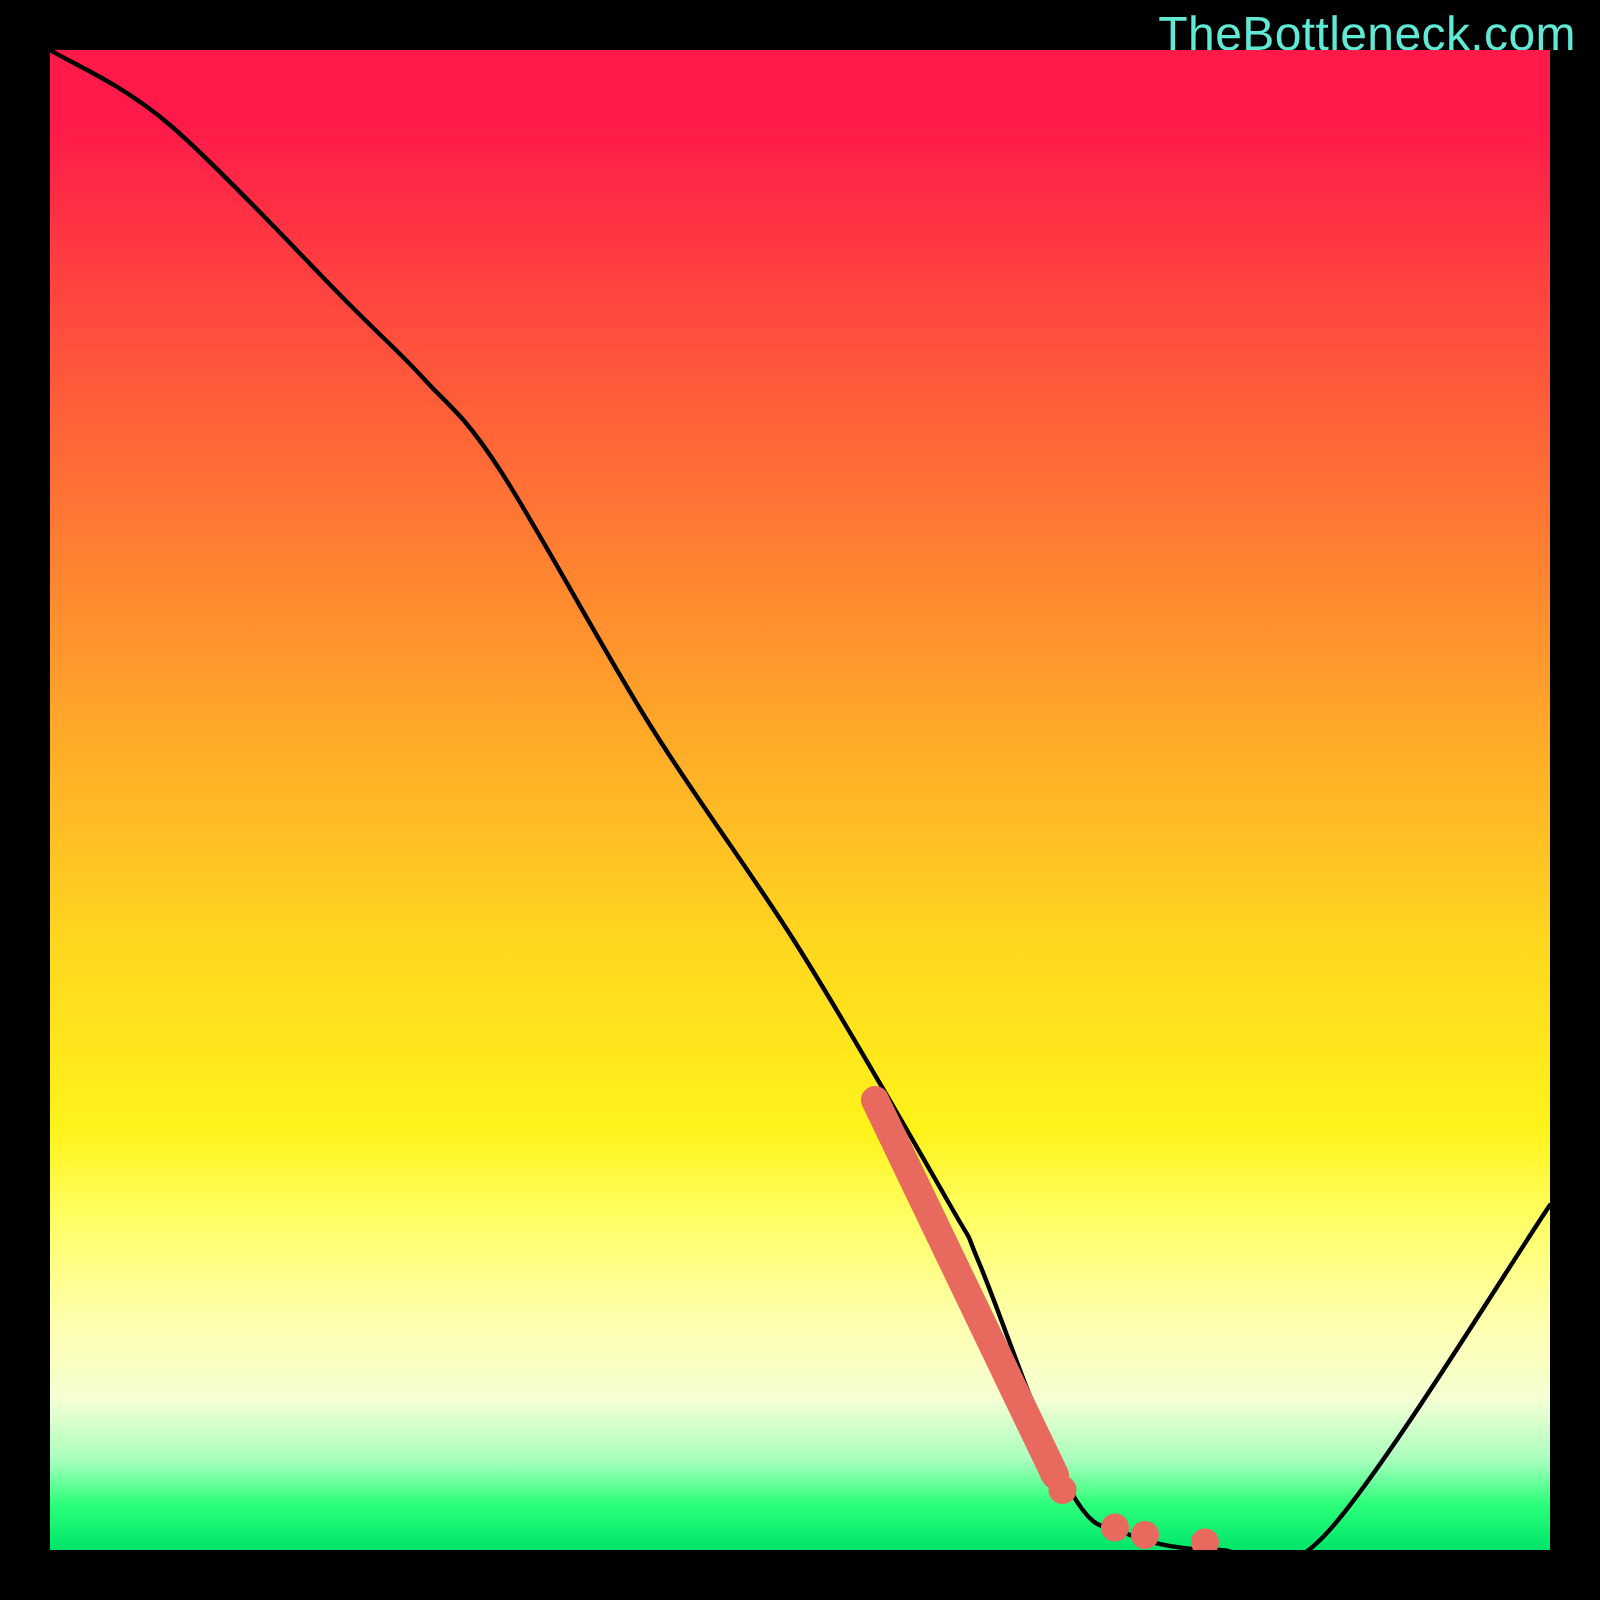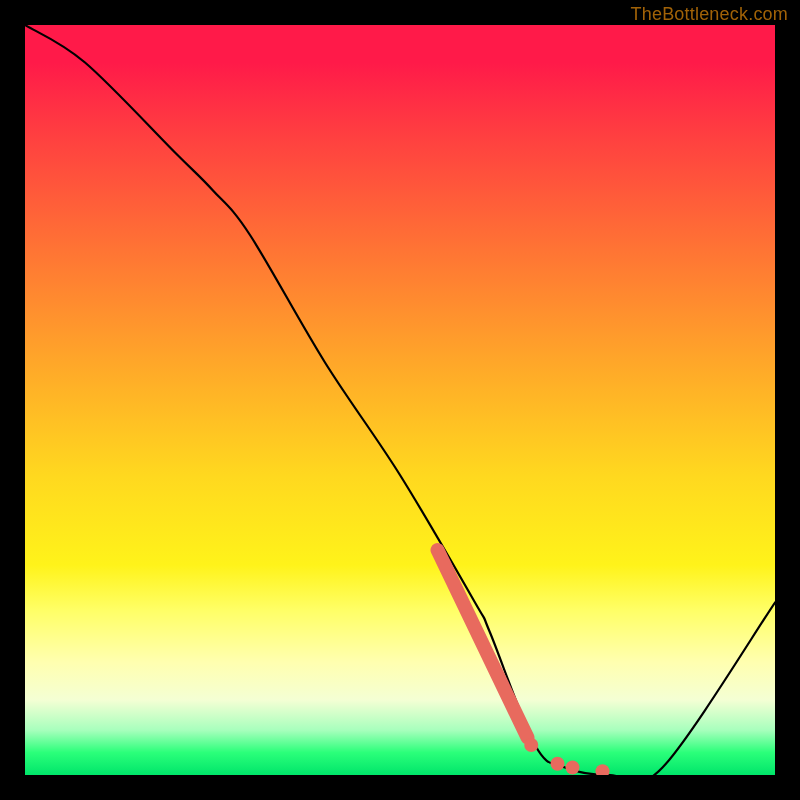--- a/index.html
+++ b/index.html
@@ -35,22 +35,22 @@
       #f4ffd4 90%,
       #a8ffbd 94%,
       #2bff7a 97%,
       #00e56a 100%
     );
   }
   .watermark {
     position: absolute;
     top: 4px;
     right: 12px;
-    color: #a16207;
-    font-size: 18px;
+    color: #5eead4;
+    font-size: 24px;
     letter-spacing: 0.2px;
     user-select: none;
   }
   svg.plot-svg {
     position: absolute;
     left: 0; top: 0;
     width: 750px; height: 750px;
   }
 </style>
 </head>

